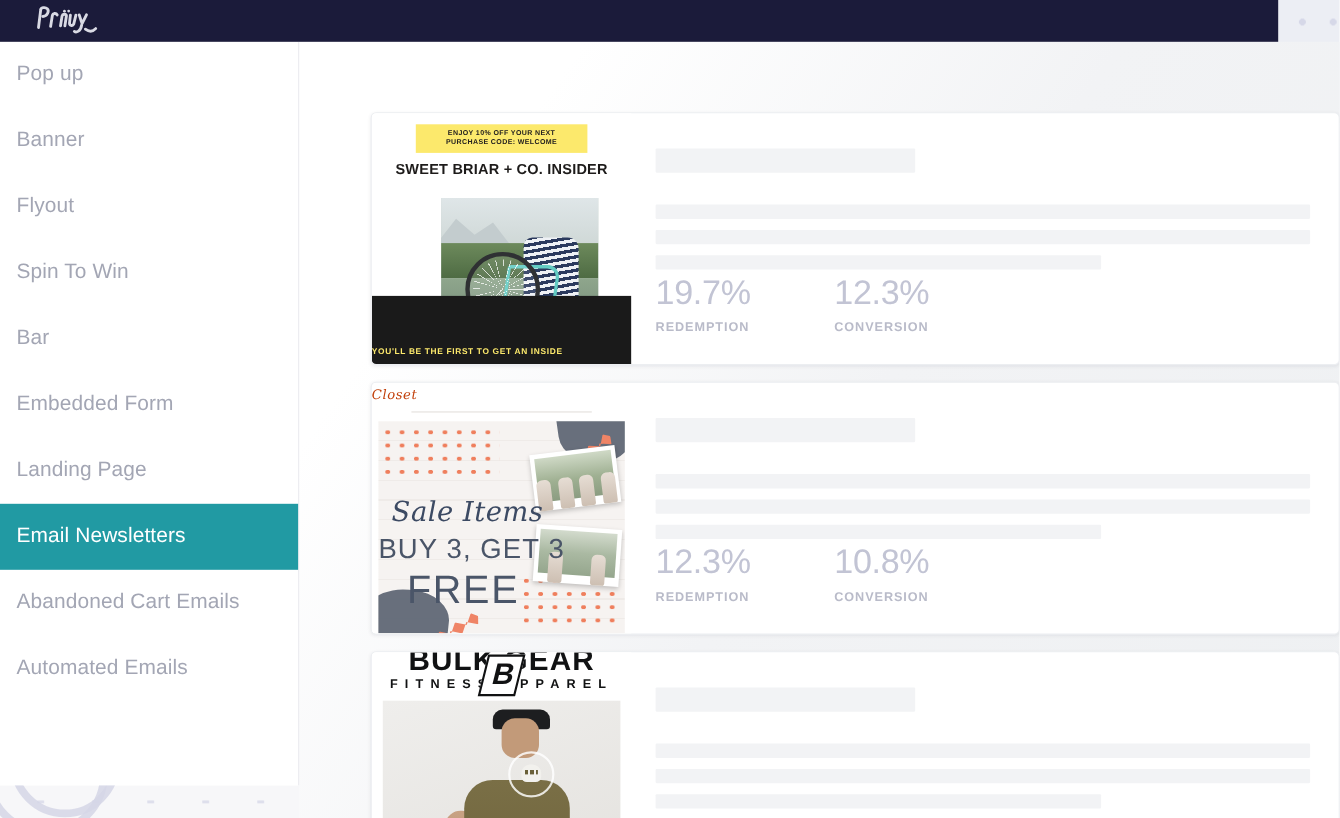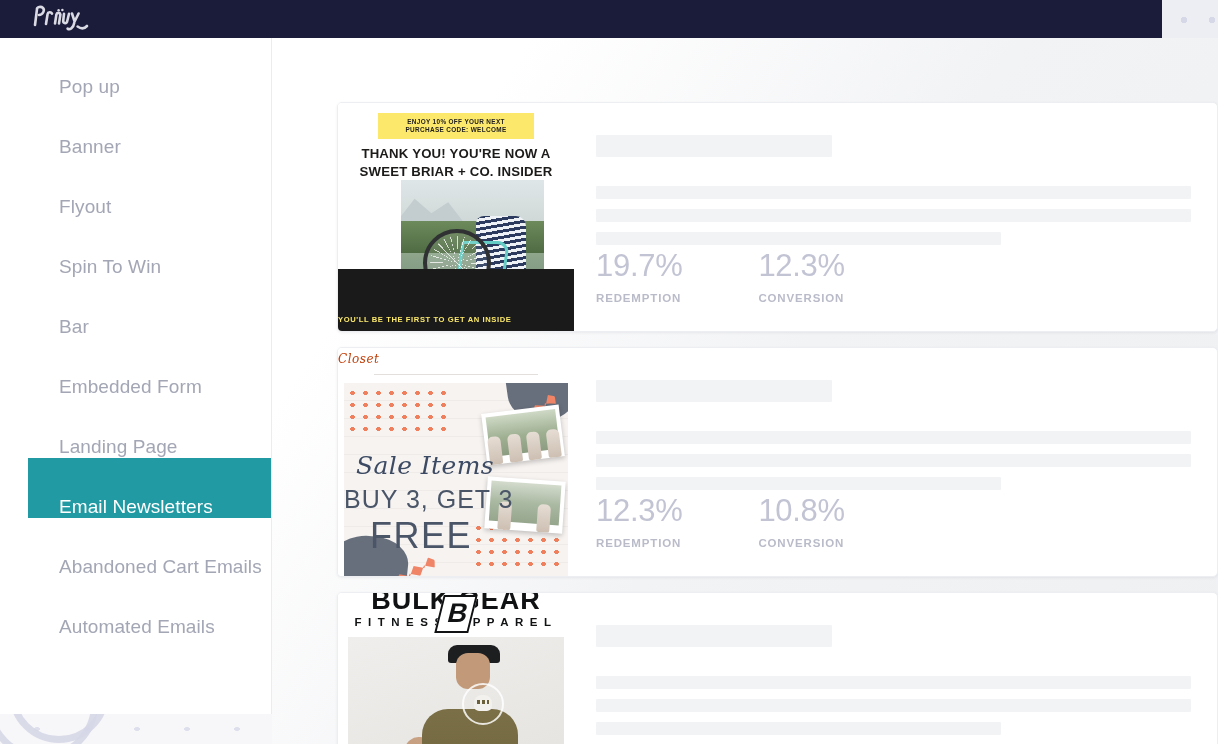--- a/index.html
+++ b/index.html
@@ -82,29 +82,28 @@
     height: 676px;
     background: #ffffff;
     border-right: 1px solid #ebebf0;
     z-index: 4;
   }
   .sidebar-scroll { position: relative; width: 100%; }
   .nav-item {
     position: relative;
     height: 60px;
     display: flex;
-    align-items: flex-end;
-    padding-left: 31px;
+    align-items: center;
+    padding-left: 15px;
     font-size: 19px;
     color: #a3a6b4;
     letter-spacing: .1px;
     white-space: nowrap;
     cursor: pointer;
     background: transparent;
-    margin-left: 28px;
   }
   .nav-item.active {
     background: #219aa3;
     color: #ffffff;
   }
 
   
   .content {
     position: absolute;
     top: 38px;
@@ -544,21 +543,20 @@
   <main class="content">
 
     <article class="card card-1">
       <div class="card-thumb">
         <div class="em1">
           <div class="em1-coupon">
             <span>ENJOY 10% OFF YOUR NEXT</span>
             <span>PURCHASE CODE: WELCOME</span>
           </div>
           <div class="em1-head">
-            <span>THANK YOU! YOU'RE NOW A</span>
             <span>SWEET BRIAR + CO. INSIDER</span>
           </div>
           <div class="em1-photo">
             <div class="em1-sky"></div>
             <div class="em1-mount"></div>
             <div class="em1-trees"></div>
             <div class="em1-water"></div>
             <div class="em1-ground"></div>
             <div class="em1-skirt"></div>
             <div class="em1-legs"></div>

